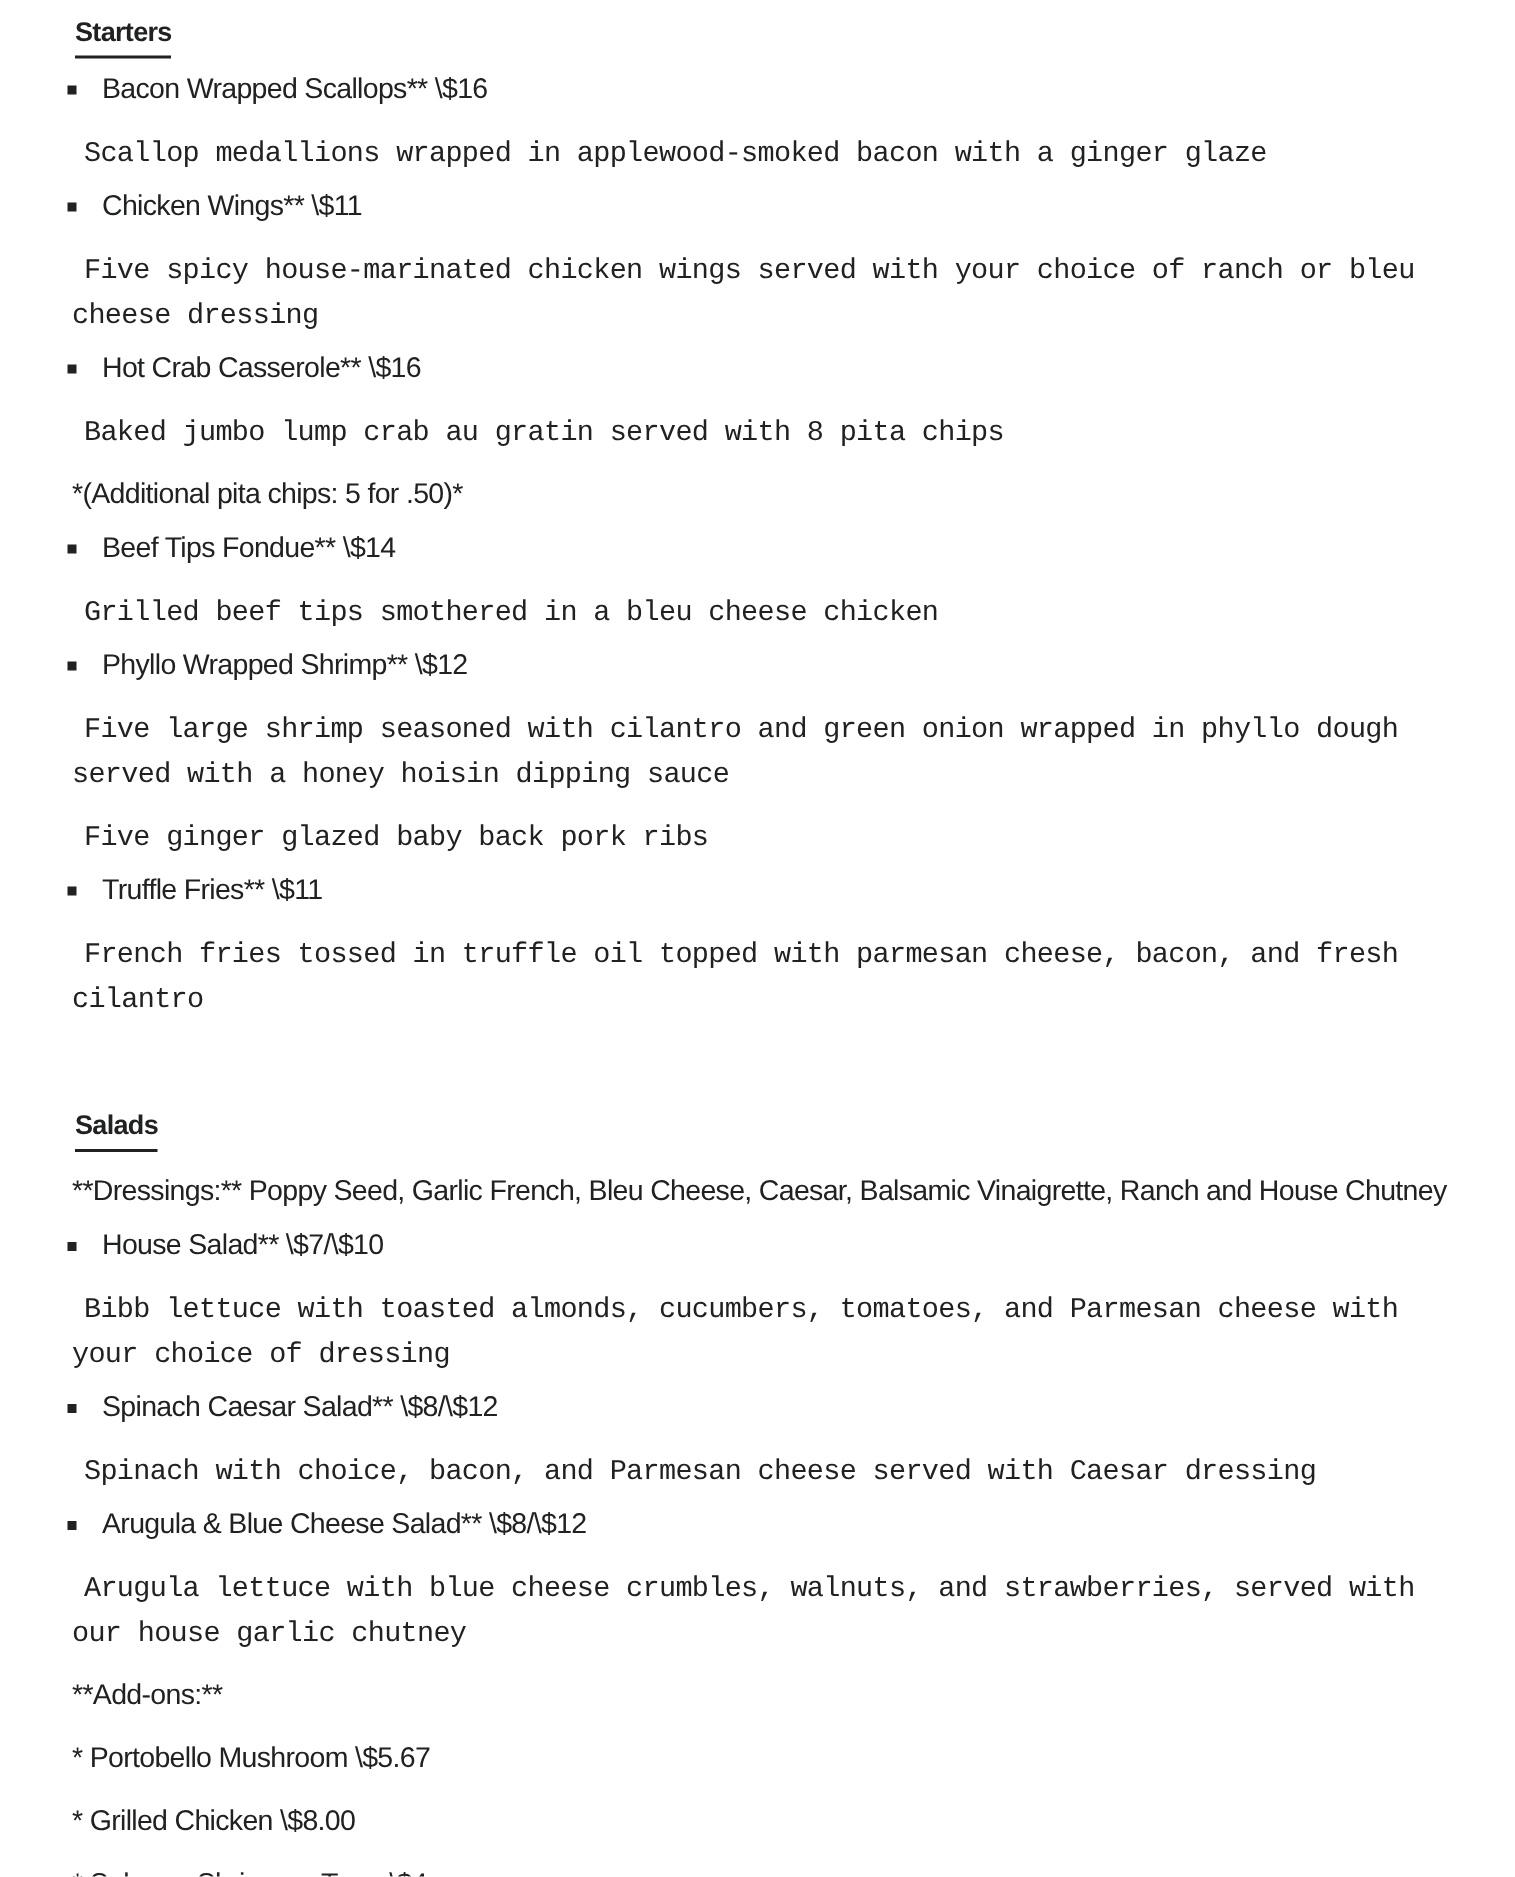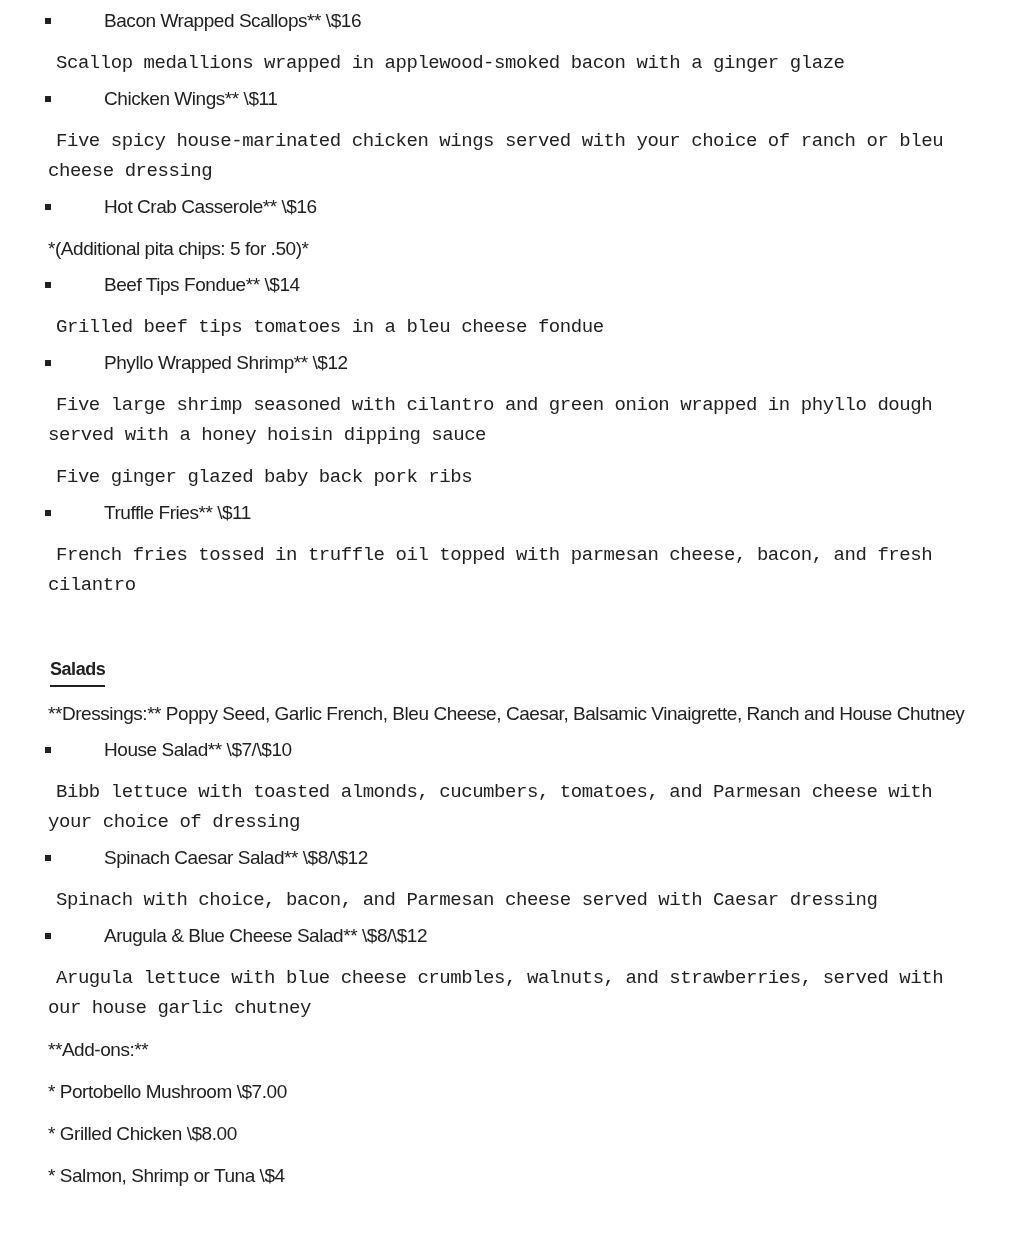--- a/index.html
+++ b/index.html
@@ -31,21 +31,21 @@
   .h.first { margin-top: 6px; }
   .h .h-text {
     display: inline-block;
     border-bottom: 2px solid #202122;
     padding-bottom: 1px;
   }
   
   .li {
     position: relative;
     margin: 6px 32px 0 0;
-    padding-left: 104px;
+    padding-left: 68px;
     line-height: 30px;
   }
   .bullet {
     position: absolute;
     left: 45px;
     top: 12px;
     width: 6px;
     height: 6px;
     background: #202122;
   }
@@ -55,44 +55,46 @@
     line-height: 30px;
   }
   .p.desc { text-indent: 8px; font-family: Liberation Mono, monospace; }
   .p.gap-top { }
 </style>
 </head>
 <body>
 
 <div class="doc">
 
+  <div class="h first"><span class="h-text">Starters</span></div>
 
   <div class="li">
     <span class="bullet"></span>
     <span>Bacon Wrapped Scallops** \$16</span>
   </div>
   <div class="p desc">Scallop medallions wrapped in applewood-smoked bacon with a ginger glaze</div>
 
   <div class="li">
     <span class="bullet"></span>
     <span>Chicken Wings** \$11</span>
   </div>
   <div class="p desc">Five spicy house-marinated chicken wings served with your choice of ranch or bleu cheese dressing</div>
 
   <div class="li">
     <span class="bullet"></span>
     <span>Hot Crab Casserole** \$16</span>
   </div>
+  <div class="p desc">Baked jumbo lump crab au gratin served with 8 pita chips</div>
   <div class="p">*(Additional pita chips: 5 for .50)*</div>
 
   <div class="li">
     <span class="bullet"></span>
     <span>Beef Tips Fondue** \$14</span>
   </div>
-  <div class="p desc">Grilled beef tips tomatoes in a bleu cheese fondue</div>
+  <div class="p desc">Grilled beef tips smothered in a bleu cheese chicken</div>
 
   <div class="li">
     <span class="bullet"></span>
     <span>Phyllo Wrapped Shrimp** \$12</span>
   </div>
   <div class="p desc">Five large shrimp seasoned with cilantro and green onion wrapped in phyllo dough served with a honey hoisin dipping sauce</div>
 
   <div class="p desc">Five ginger glazed baby back pork ribs</div>
 
   <div class="li">
@@ -117,17 +119,17 @@
   </div>
   <div class="p desc">Spinach with choice, bacon, and Parmesan cheese served with Caesar dressing</div>
 
   <div class="li">
     <span class="bullet"></span>
     <span>Arugula &amp; Blue Cheese Salad** \$8/\$12</span>
   </div>
   <div class="p desc">Arugula lettuce with blue cheese crumbles, walnuts, and strawberries, served with our house garlic chutney</div>
 
   <div class="p gap-top">**Add-ons:**</div>
-  <div class="p">* Portobello Mushroom \$7.00</div>
+  <div class="p">* Portobello Mushroom \$5.67</div>
   <div class="p">* Grilled Chicken \$8.00</div>
   <div class="p">* Salmon, Shrimp or Tuna \$4</div>
 
 </div>
 
 </body></html>

